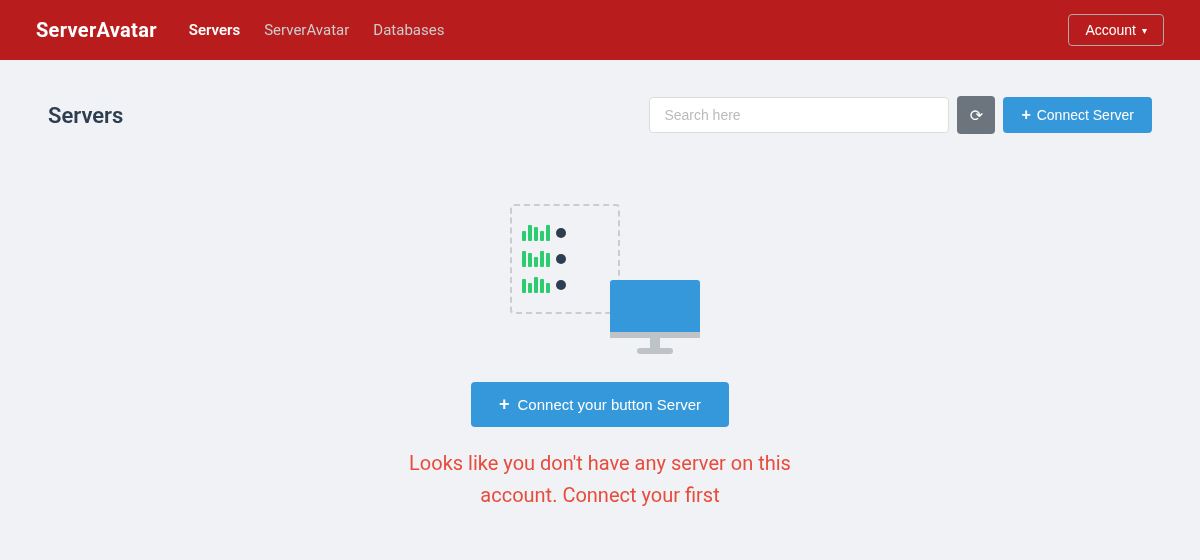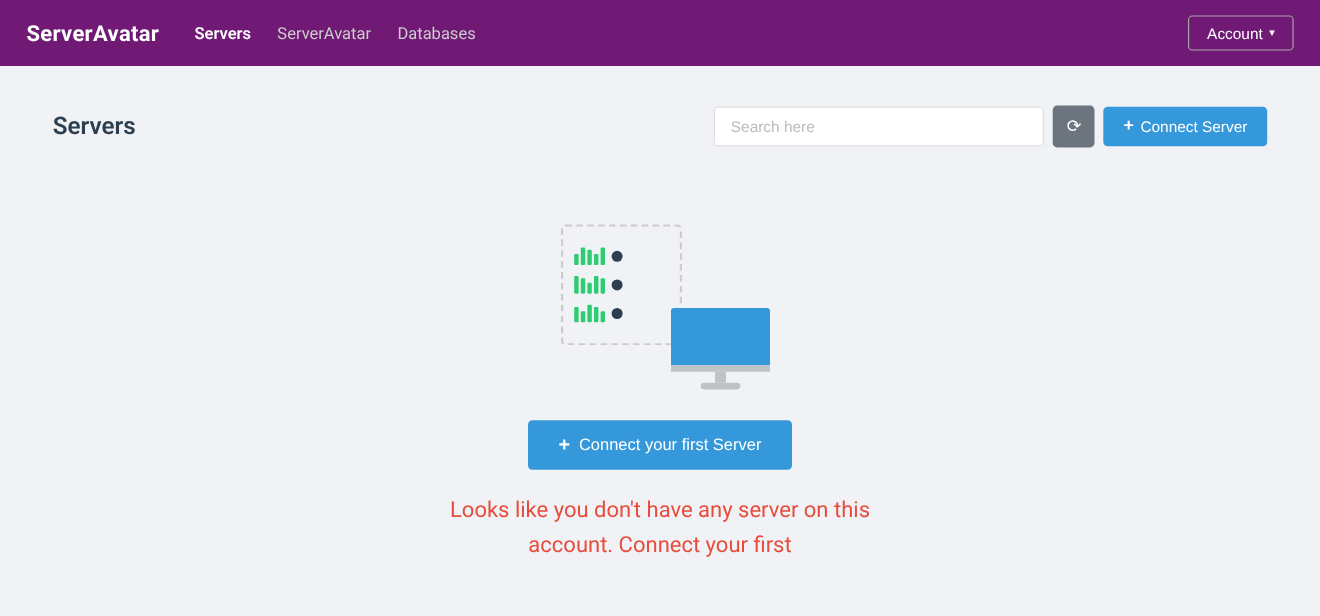--- a/index.html
+++ b/index.html
@@ -1,24 +1,24 @@
 <!DOCTYPE html>
 <html><head>
   <meta charset="utf-8">
   <style>
     * { margin: 0; padding: 0; box-sizing: border-box; }
     body { font-family: -apple-system, BlinkMacSystemFont, 'Segoe UI', Roboto, sans-serif; background: #f0f2f5; min-height: 560px; }
 
     
     .navbar {
-      background: #701a75;
+      background: #b91c1c;
       height: 60px;
       display: flex;
       align-items: center;
-      padding: 0 24px;
+      padding: 0 36px;
       justify-content: space-between;
     }
     .navbar-left {
       display: flex;
       align-items: center;
       gap: 32px;
     }
     .brand {
       font-size: 20px;
       font-weight: 700;
@@ -305,21 +305,21 @@
       <div class="monitor">
         <div class="monitor-screen"></div>
         <div class="monitor-stand-top"></div>
         <div class="monitor-neck"></div>
         <div class="monitor-base"></div>
       </div>
     </div>
 
     <button class="connect-first-btn">
       <span class="plus">+</span>
-      <span>Connect your first Server</span>
+      <span>Connect your button Server</span>
     </button>
 
     <div class="empty-message">
       <p class="msg-line1">Looks like you don't have any server on this account. Connect your first</p>
     </div>
   </div>
 
 </div>
 
 </body></html>

